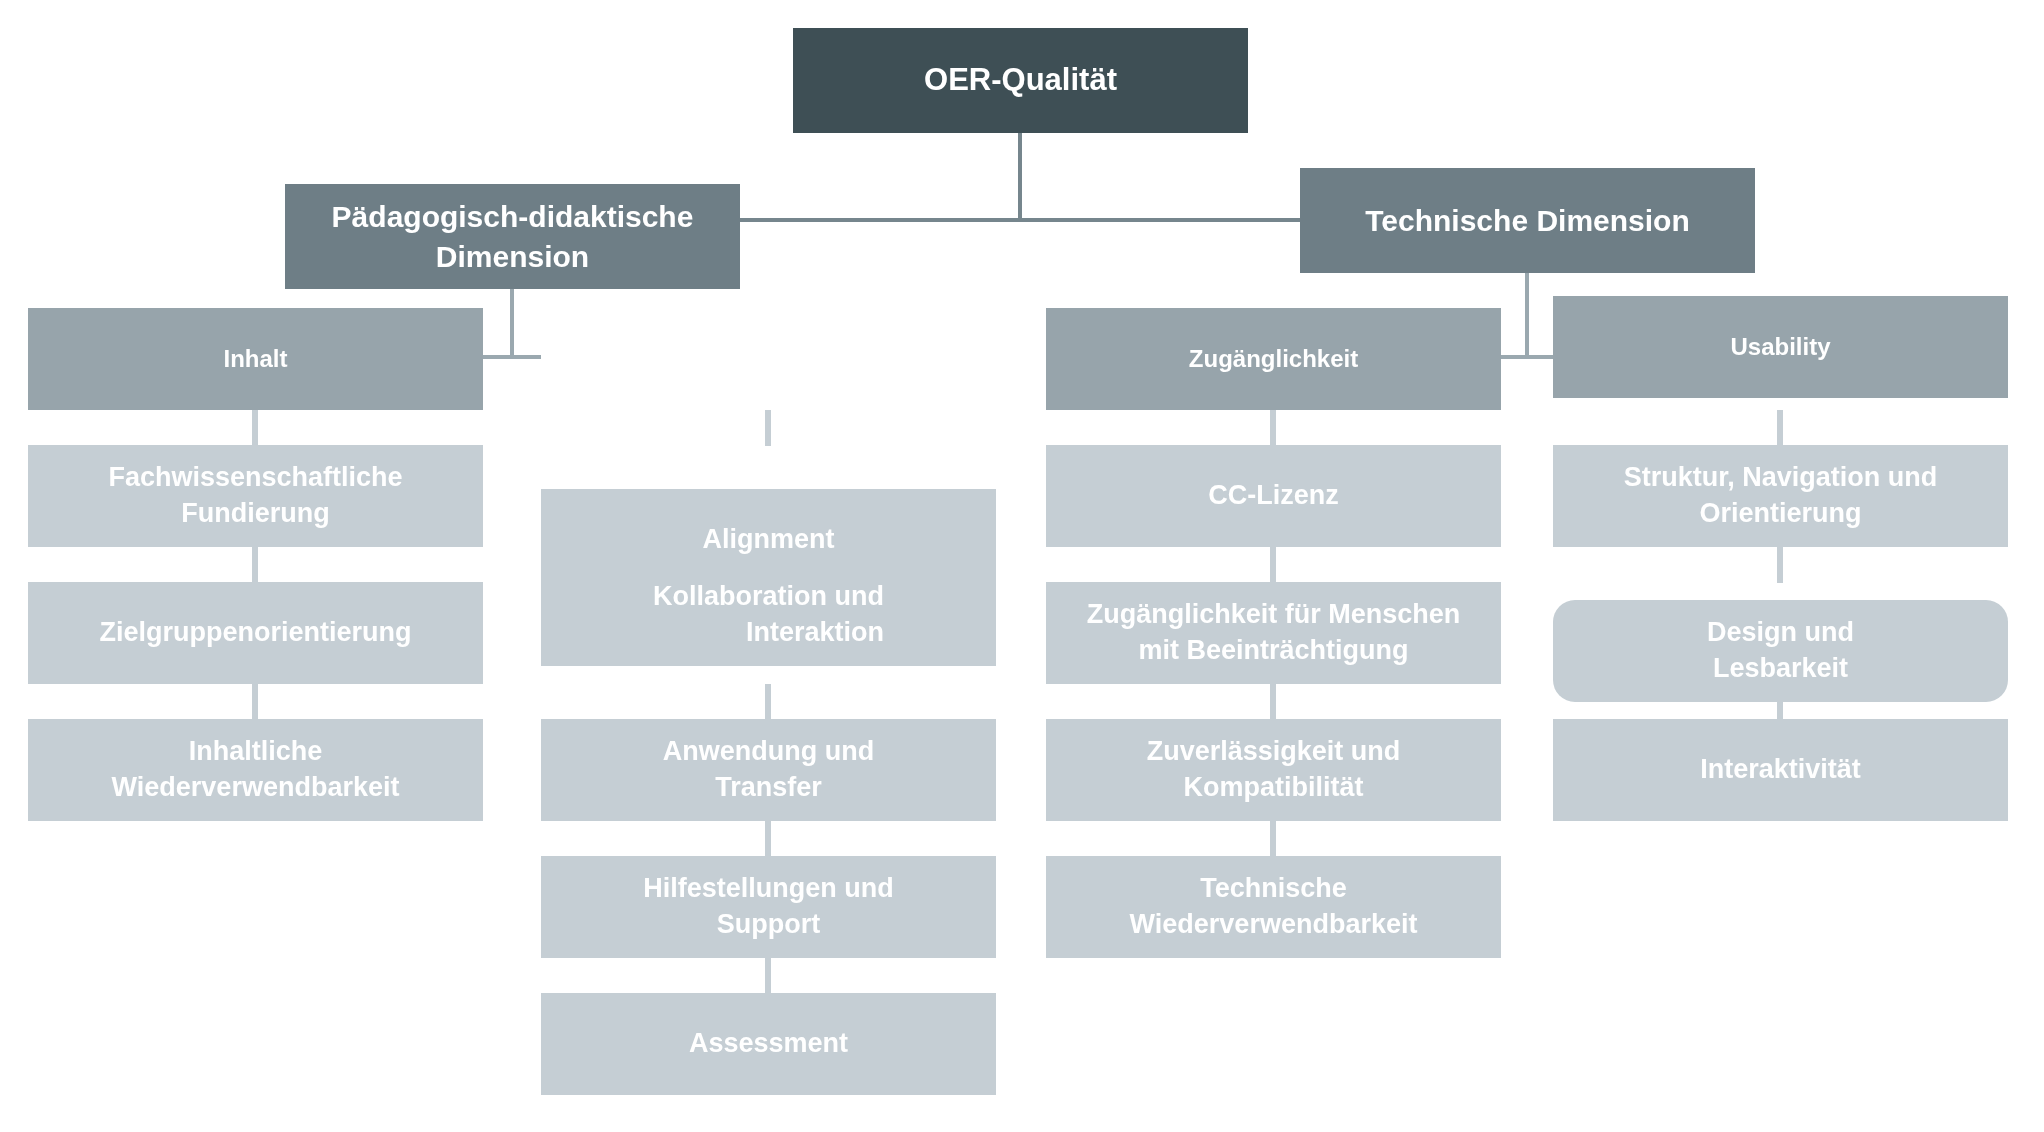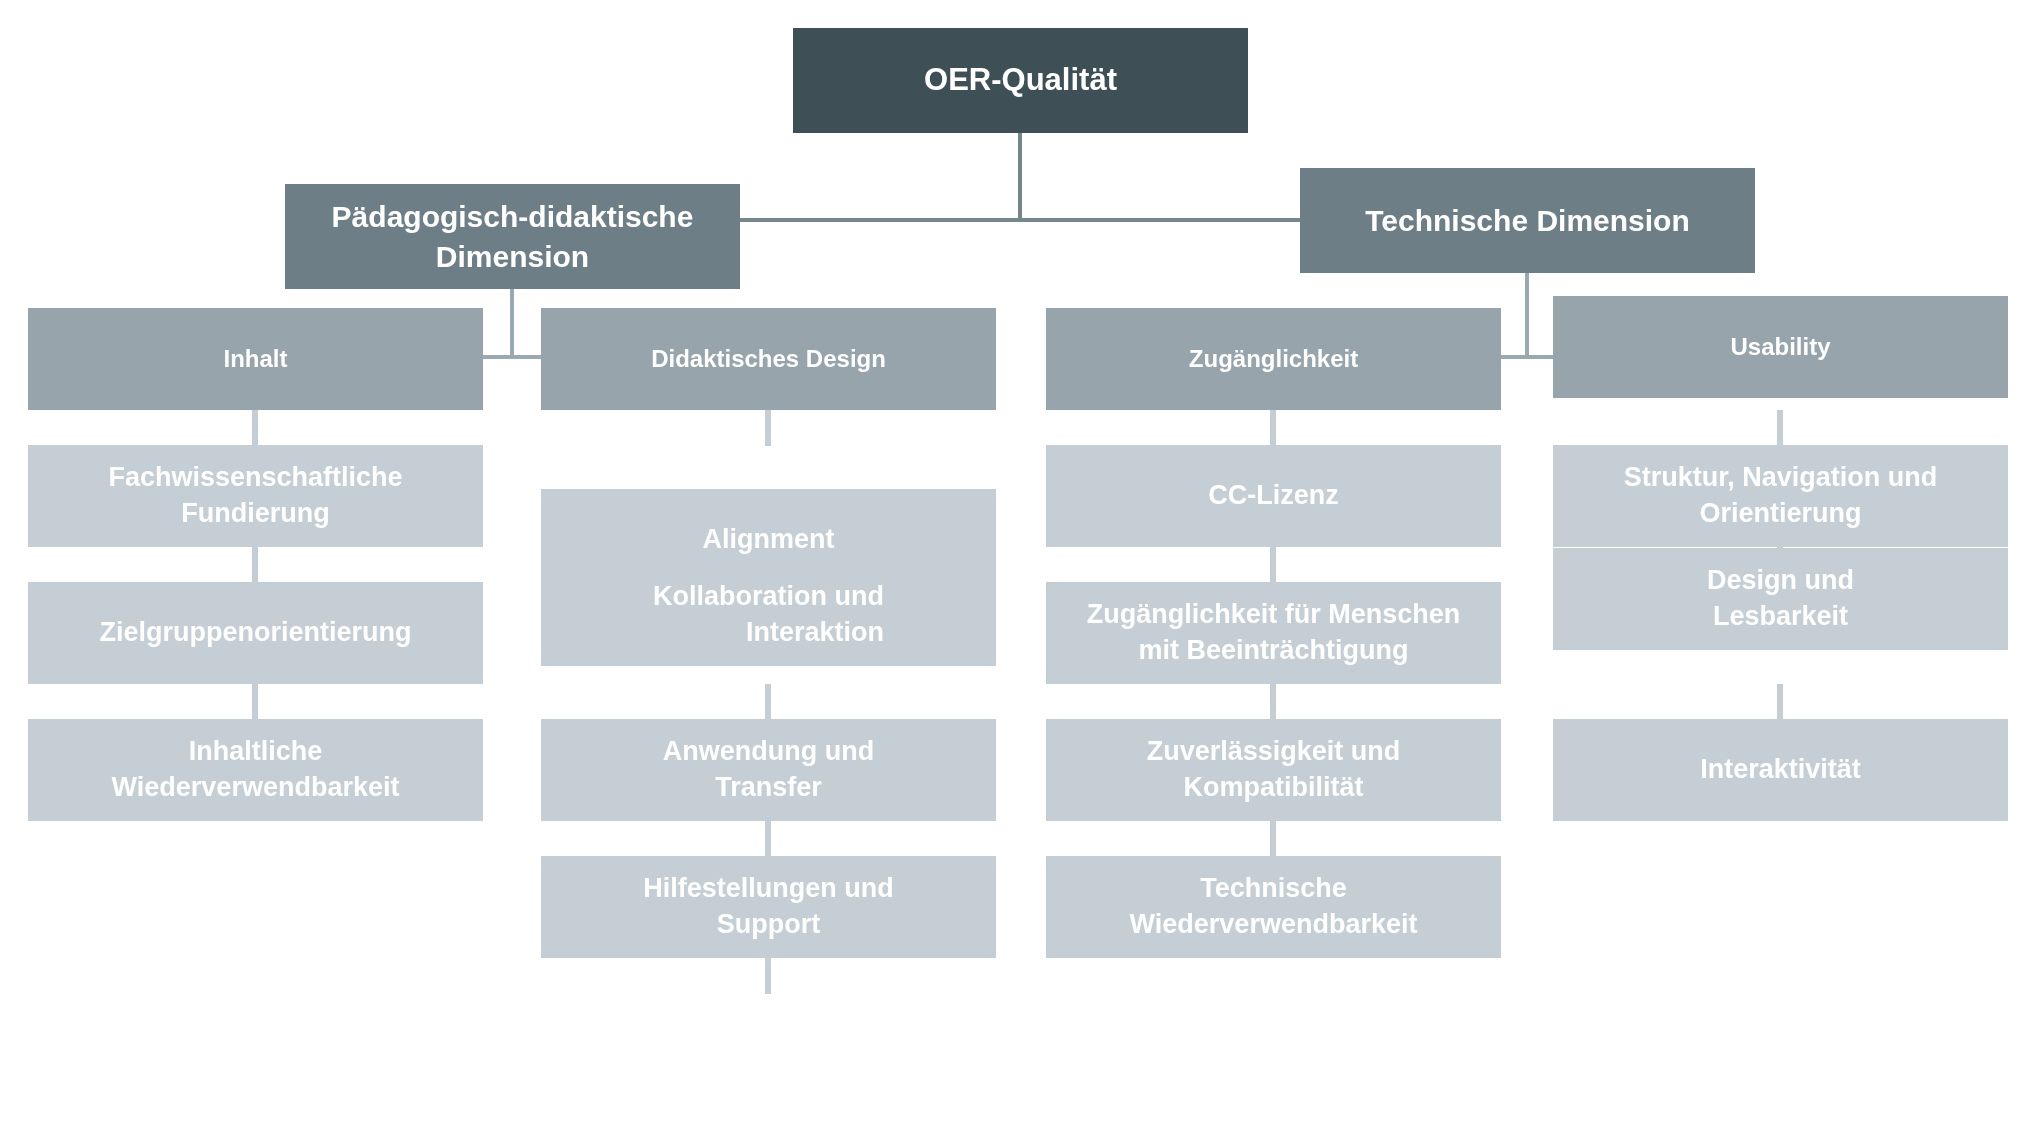--- a/index.html
+++ b/index.html
@@ -92,45 +92,45 @@
   <div class="line v light" style="left:1777px; top:547px; height:36px;"></div>
   <div class="line v light" style="left:1777px; top:684px; height:36px;"></div>
 
   <div class="box box-root" style="left:793px; top:28px;">OER-Qualität</div>
 
   <div class="box box-dim" style="left:285px; top:168px;margin-top:16px;">Pädagogisch-didaktische
 Dimension</div>
   <div class="box box-dim" style="left:1300px; top:168px;">Technische Dimension</div>
 
   <div class="box box-cat" style="left:28px; top:308px;">Inhalt</div>
-  <div class="box box-cat" style="left:541px; top:308px;">Didaktisches Design</div>
   <div class="box box-cat" style="left:1046px; top:308px;">Zugänglichkeit</div>
   <div class="box box-cat" style="left:1553px; top:296px;">Usability</div>
 
   <div class="box box-leaf" style="left:28px; top:445px;">Fachwissenschaftliche
 Fundierung</div>
   <div class="box box-leaf" style="left:28px; top:582px;">Zielgruppenorientierung</div>
   <div class="box box-leaf" style="left:28px; top:719px;">Inhaltliche
 Wiederverwendbarkeit</div>
 
   <div class="box box-leaf" style="left:541px; top:445px;margin-top:44px;">Alignment</div>
   <div class="box box-leaf" style="left:541px; top:564px;text-align:right;">Kollaboration und
 Interaktion</div>
   <div class="box box-leaf" style="left:541px; top:856px;">Hilfestellungen und
 Support</div>
   <div class="box box-leaf" style="left:541px; top:719px;">Anwendung und
 Transfer</div>
+  <div class="box box-leaf" style="left:541px; top:993px;">Assessment</div>
 
   <div class="box box-leaf" style="left:1046px; top:445px;">CC-Lizenz</div>
   <div class="box box-leaf" style="left:1046px; top:582px;">Zugänglichkeit für Menschen
 mit Beeinträchtigung</div>
   <div class="box box-leaf" style="left:1046px; top:719px;">Zuverlässigkeit und
 Kompatibilität</div>
   <div class="box box-leaf" style="left:1046px; top:856px;">Technische
 Wiederverwendbarkeit</div>
 
   <div class="box box-leaf" style="left:1553px; top:445px;">Struktur, Navigation und
 Orientierung</div>
-  <div class="box box-leaf" style="left:1553px; top:548px;">Design und
+  <div class="box box-leaf" style="left:1553px; top:600px;border-radius:22px;">Design und
 Lesbarkeit</div>
   <div class="box box-leaf" style="left:1553px; top:719px;">Interaktivität</div>
 
 </div>
 
 </body></html>

